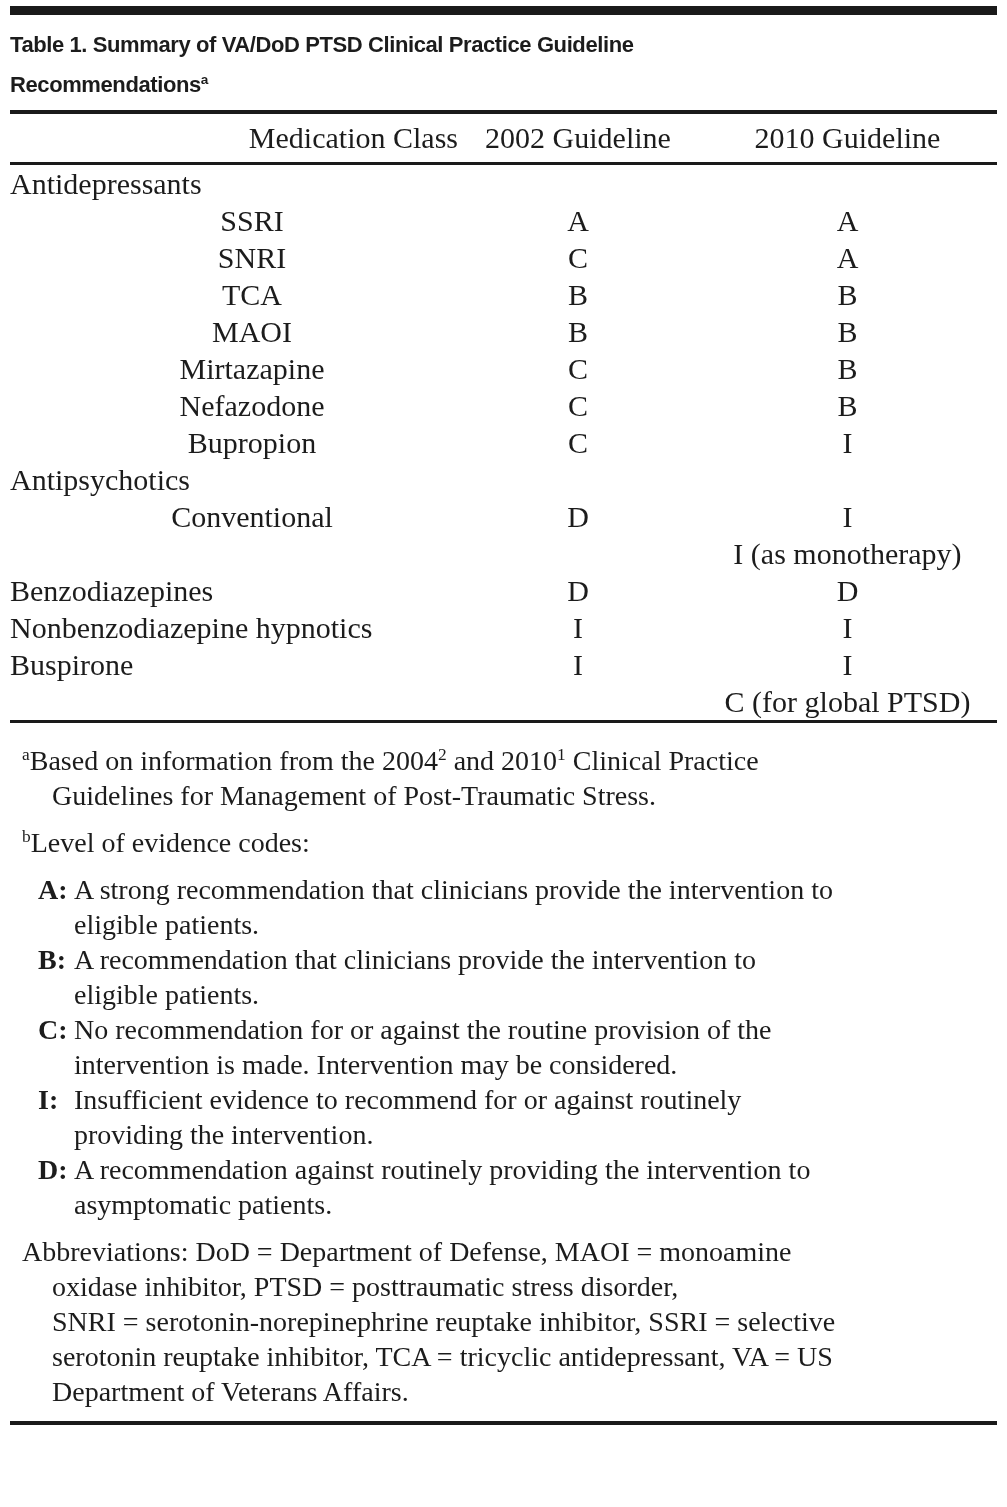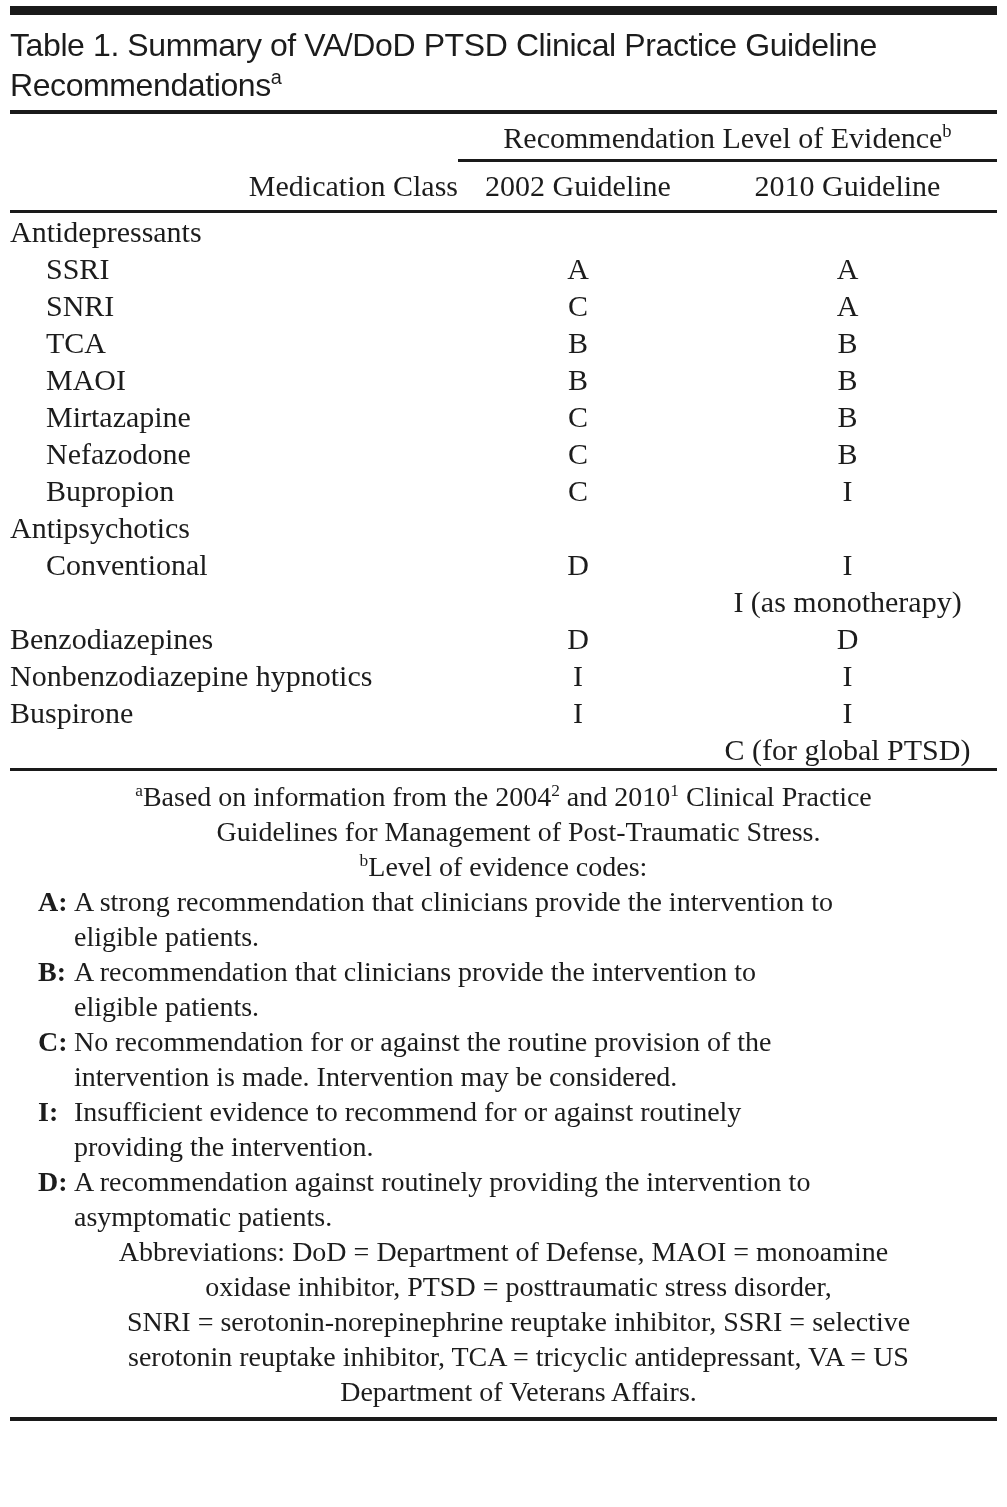--- a/index.html
+++ b/index.html
@@ -14,22 +14,22 @@
     overflow: hidden;
     font-family: "Liberation Serif", serif;
   }
   .topbar {
     margin-top: 6px;
     height: 9px;
     background: #1a1a1a;
   }
   .title {
     font-family: "Liberation Sans", sans-serif;
-    font-weight: normal;
-    font-size: 32px;
+    font-weight: bold;
+    font-size: 22px;
     line-height: 40px;
     letter-spacing: -0.4px;
     margin: 10px 0 5px 0;
     white-space: pre-line;
     color: #1c1c1c;
   }
   .title .sup { font-size: 0.62em; }
   .rule4 { height: 4px; background: #1a1a1a; }
   .rule3 { height: 3px; background: #1a1a1a; }
 
@@ -62,35 +62,34 @@
   th.h-center { text-align: center; }
 
   tbody td {
     height: 37px;
     line-height: 36px;
     padding: 0;
     vertical-align: middle;
     margin-left: 48px;
   }
   td.lbl { text-align: left; }
-  td.lbl.ind { padding-left: 36px; }
+  td.lbl.ind { padding-left: 36px; text-align: center; }
   td.val { text-align: center; }
 
   .footnotes {
     padding-top: 8px;
     font-size: 28px;
     line-height: 35px;
     color: #1c1c1c;
   }
   p.fn {
-    margin: 0;
+    margin: 12px;
     padding-left: 30px;
     text-indent: -30px;
     white-space: pre-line;
-    text-align: center;
   }
   .sup {
     font-size: 0.62em;
     vertical-align: super;
     line-height: 0;
   }
   .codes { margin-left: 28px; }
   .code-row { display: flex; }
   .code {
     flex: 0 0 36px;
@@ -114,24 +113,20 @@
 
   <div class="rule4"></div>
 
   <table class="gl">
     <colgroup>
         <col class="c1">
         <col class="c2">
         <col class="c3">
       </colgroup>
     <thead>
-      <tr>
-        <td></td>
-        <td class="spanhead" colspan="2"><span>Recommendation Level of Evidence</span><span class="sup">b</span></td>
-      </tr>
       <tr class="colhead">
         <th class="h-left">Medication Class</th>
         <th class="h-center">2002 Guideline</th>
         <th class="h-center">2010 Guideline</th>
       </tr>
     </thead>
     <tbody>
       <tr>
           <td class="lbl">Antidepressants</td>
           <td class="val"></td>

